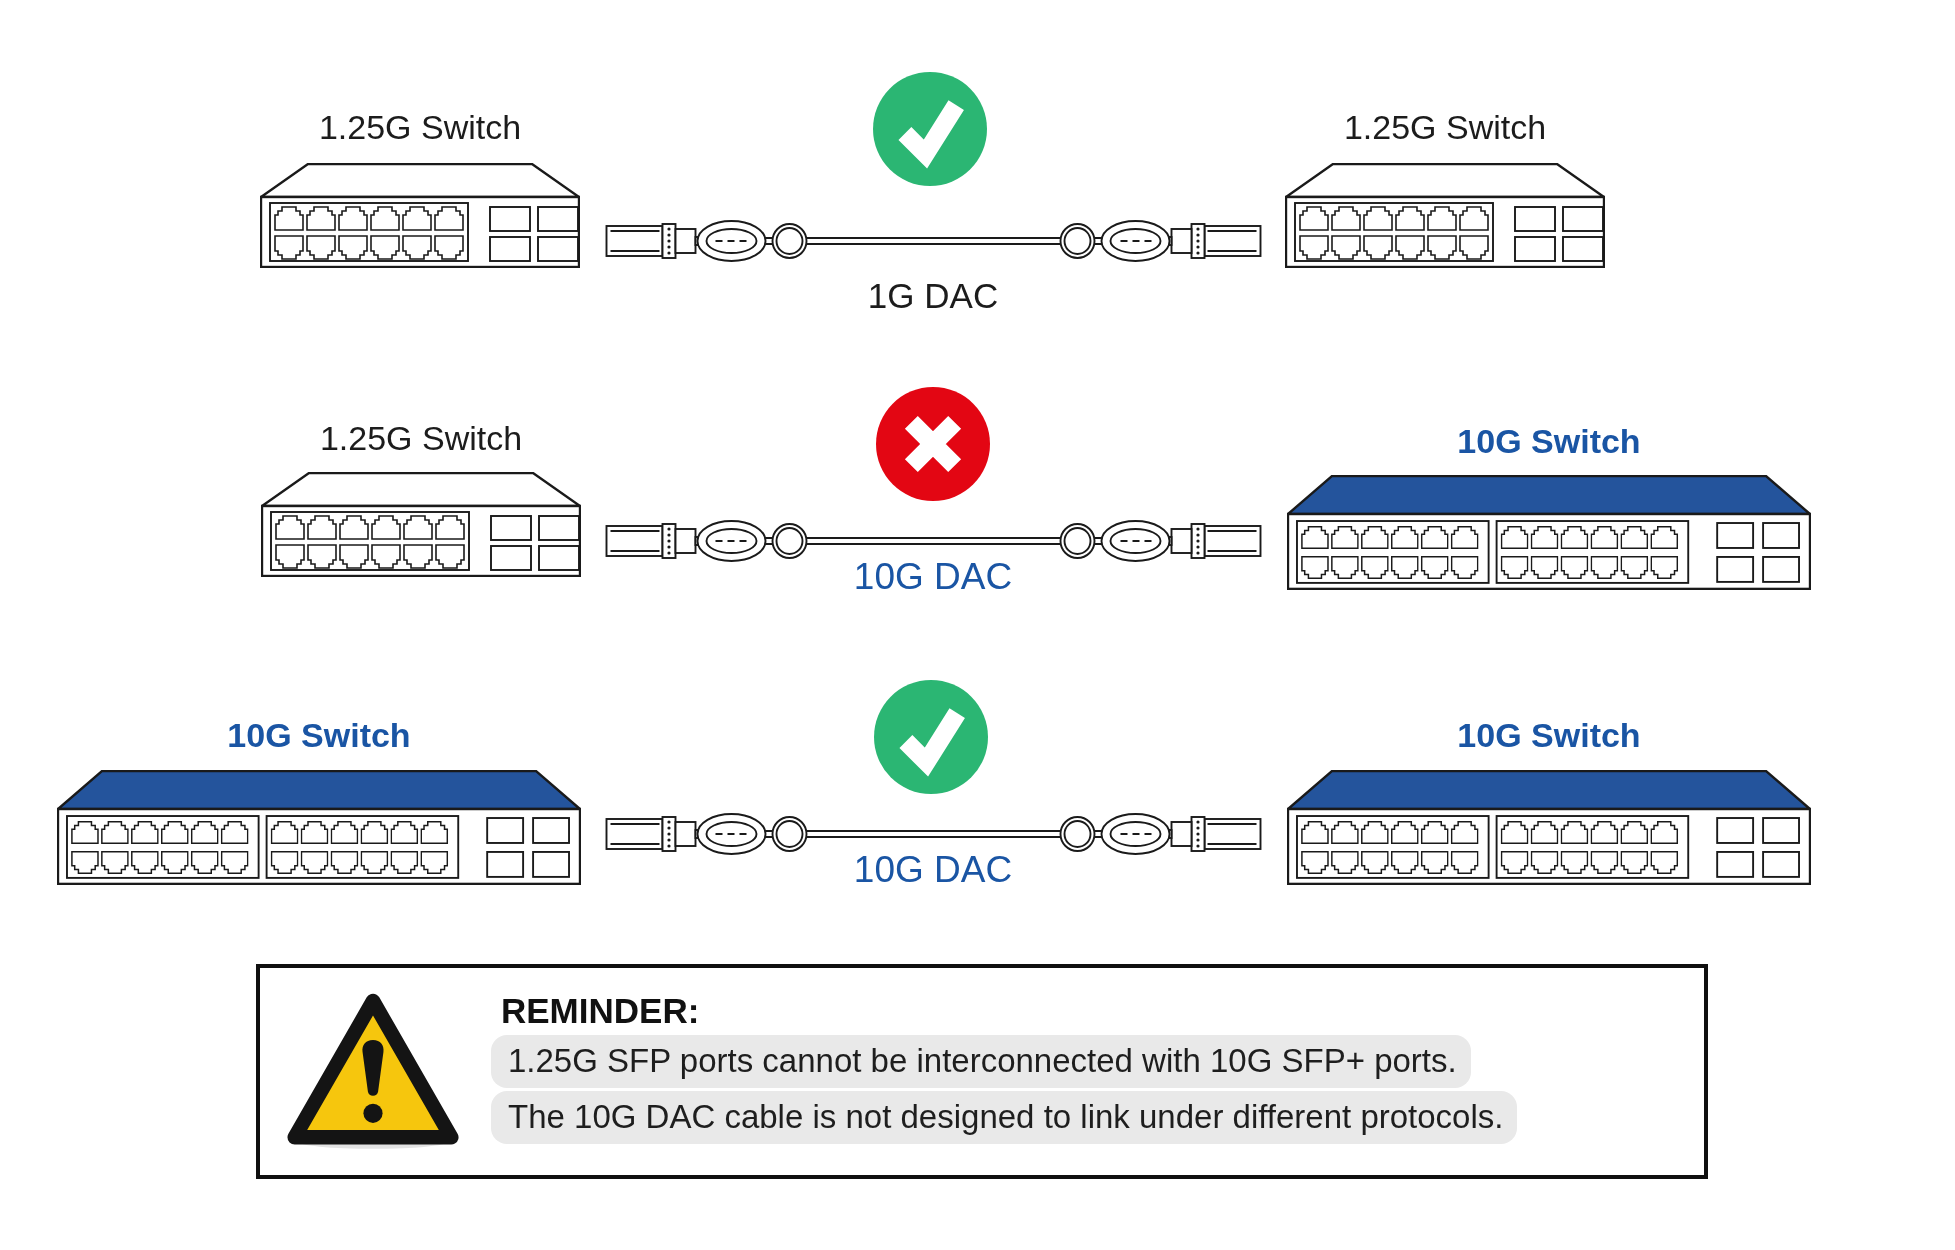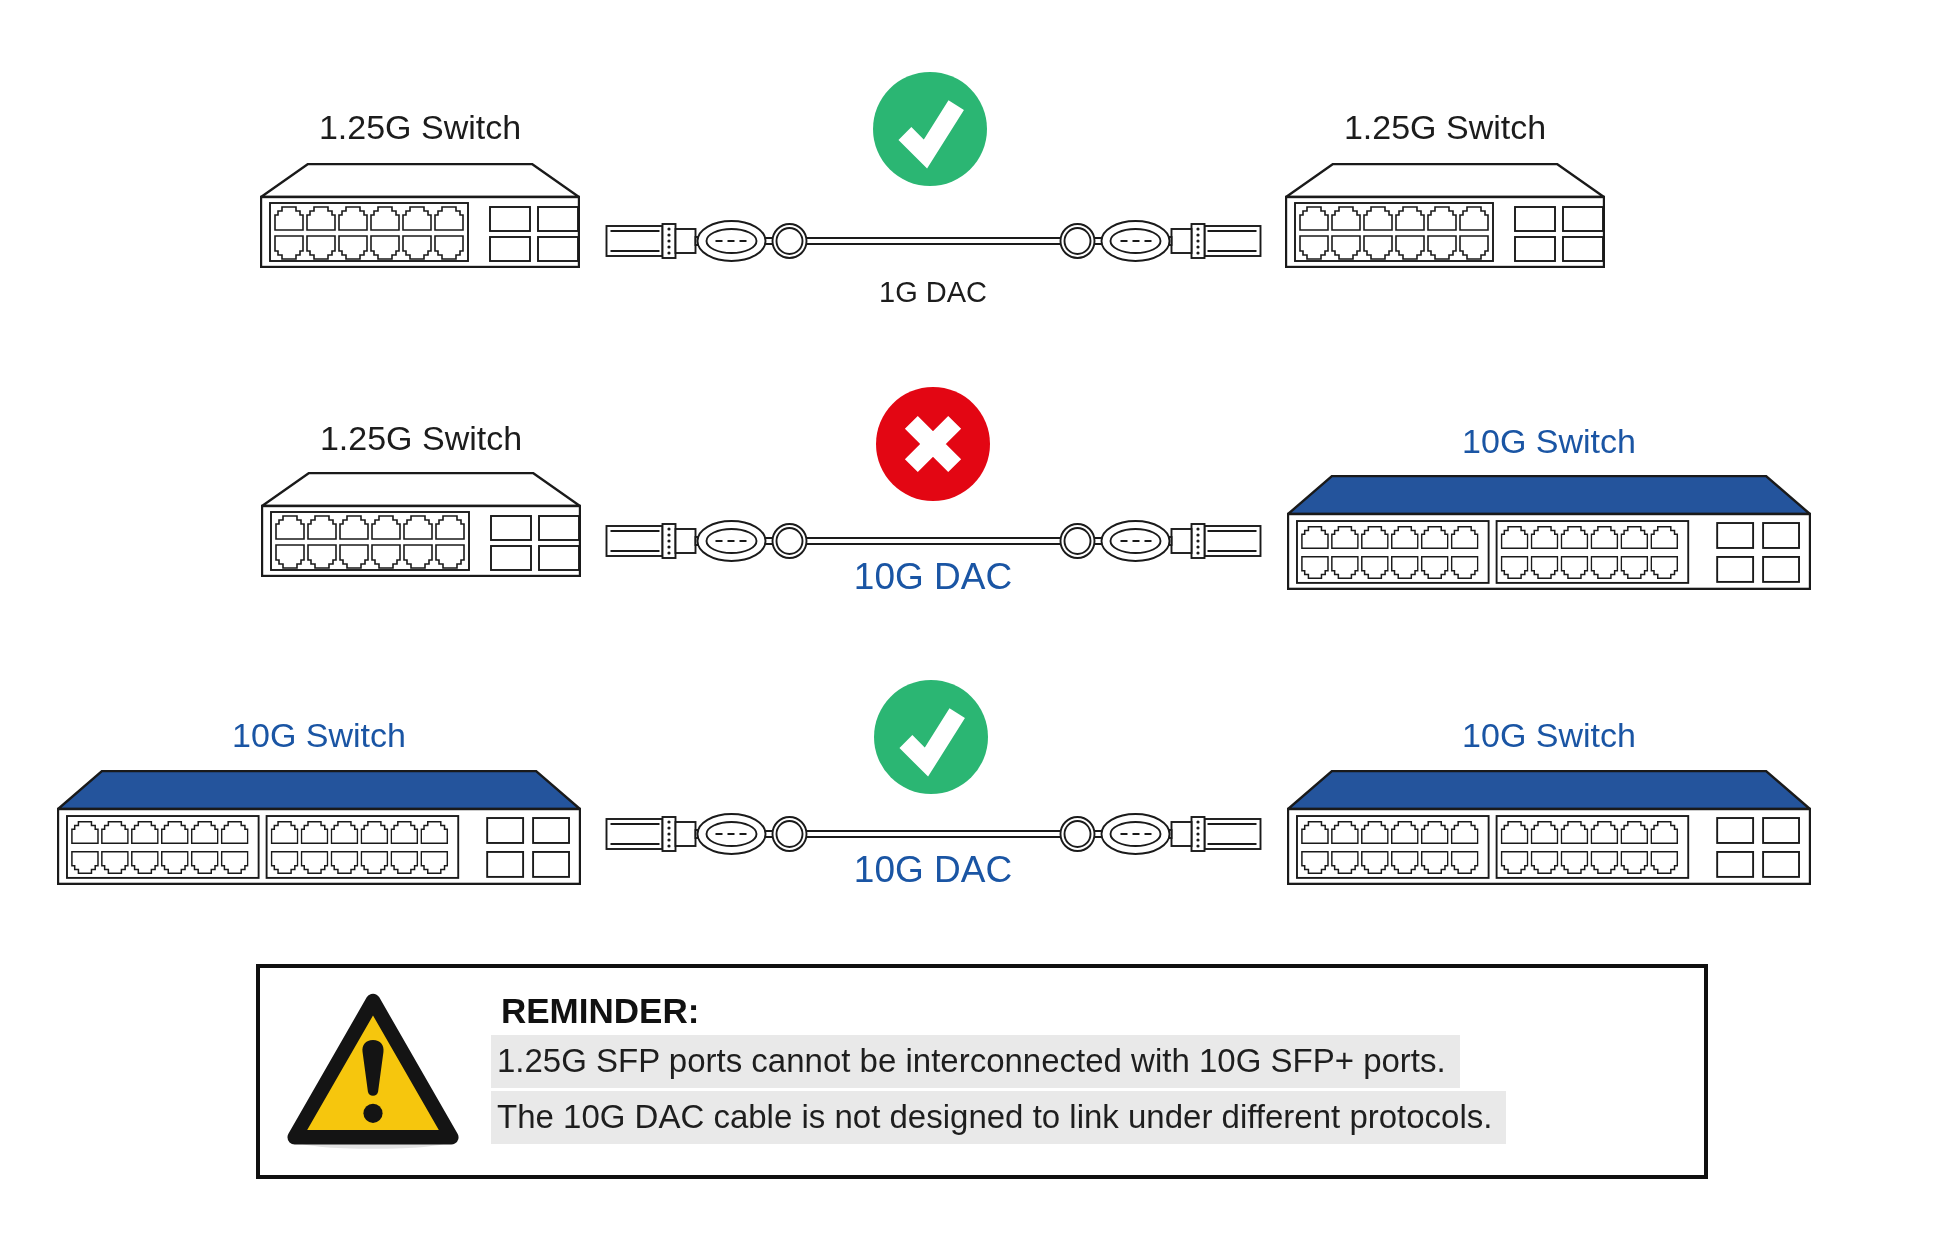--- a/index.html
+++ b/index.html
@@ -4,41 +4,41 @@
 <style>
   :root{
     --green:#2BB673; --red:#E30613; --blue_top:#24549C; --blue_text:#1A55A4;
     --text_dark:#1C1C1C; --highlight:#E9E9E9; --warn_yellow:#F6C60D; --outline:#1A1A1A;
   }
   html,body{margin:0;padding:0;background:#fff;}
   .canvas{position:relative;width:1955px;height:1250px;background:#fff;overflow:hidden;
           font-family:"Liberation Sans","DejaVu Sans",sans-serif;color:var(--text_dark);}
   .abs{position:absolute;}
   .switch-label{font-size:34px;text-align:center;color:var(--text_dark);white-space:nowrap;}
-  .switch-label.blue{color:var(--blue_text);font-weight:400;}
-  .cable-label{font-size:29px;text-align:center;width:320px;white-space:nowrap;}
+  .switch-label.blue{color:var(--blue_text);font-weight:700;}
+  .cable-label{font-size:35px;text-align:center;width:320px;white-space:nowrap;}
   .cable-label.black{color:var(--text_dark);font-weight:400;}
   .cable-label.blue{color:var(--blue_text);font-weight:400;font-size:37px;}
   .status-badge{width:114px;height:114px;border-radius:50%;}
   .status-badge.check{background:var(--green);}
   .status-badge.cross{background:var(--red);}
   .status-badge svg{width:100%;height:100%;display:block;}
   .glyph{display:none;stroke:#fff;stroke-width:16;fill:none;}
   .status-badge.check .glyph-check{display:block;}
   .status-badge.cross .glyph-cross{display:block;}
   .body-line{stroke:var(--outline);stroke-width:2.4;}
   .thin-line{stroke:var(--outline);stroke-width:1.9;fill:#fff;}
   .top-blue{fill:var(--blue_top);}
   .top-white{fill:#fff;}
   .cable-stroke{stroke:var(--outline);stroke-width:1.9;fill:none;}
   .cable-fill{stroke:var(--outline);stroke-width:1.9;fill:#fff;}
   .reminder-box{border:4px solid #101010;background:#fff;}
   .reminder-title{font-size:35px;font-weight:700;color:#111;}
   .reminder-line{display:inline-block;background:var(--highlight);color:#1E1E1E;
-                 font-size:33px;line-height:1.25;padding:5px 14px 7px 6px;white-space:nowrap;}
+                 font-size:33px;line-height:1.25;padding:5px 14px 7px 17px;white-space:nowrap;border-radius:16px;}
   .defs-svg{position:absolute;width:0;height:0;overflow:hidden;}
 </style>
 </head>
 <body>
 
 <div class="canvas">
 
   <svg class="defs-svg" aria-hidden="true">
     <defs>
       <symbol id="rj45-up" viewBox="0 0 30 25">

